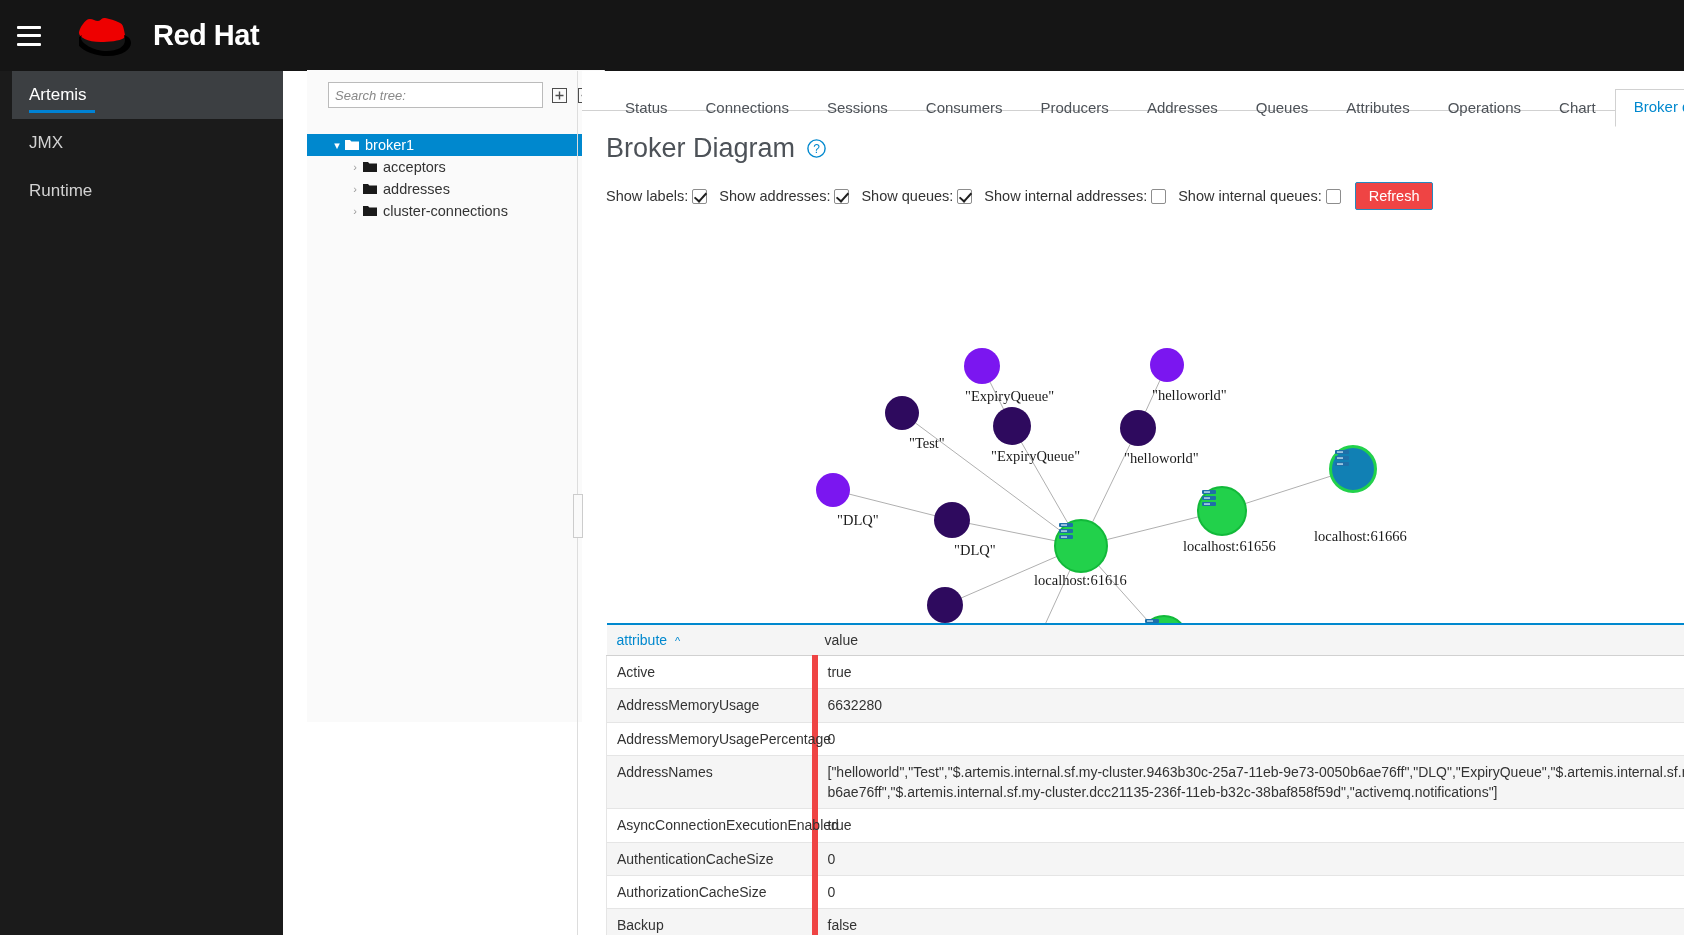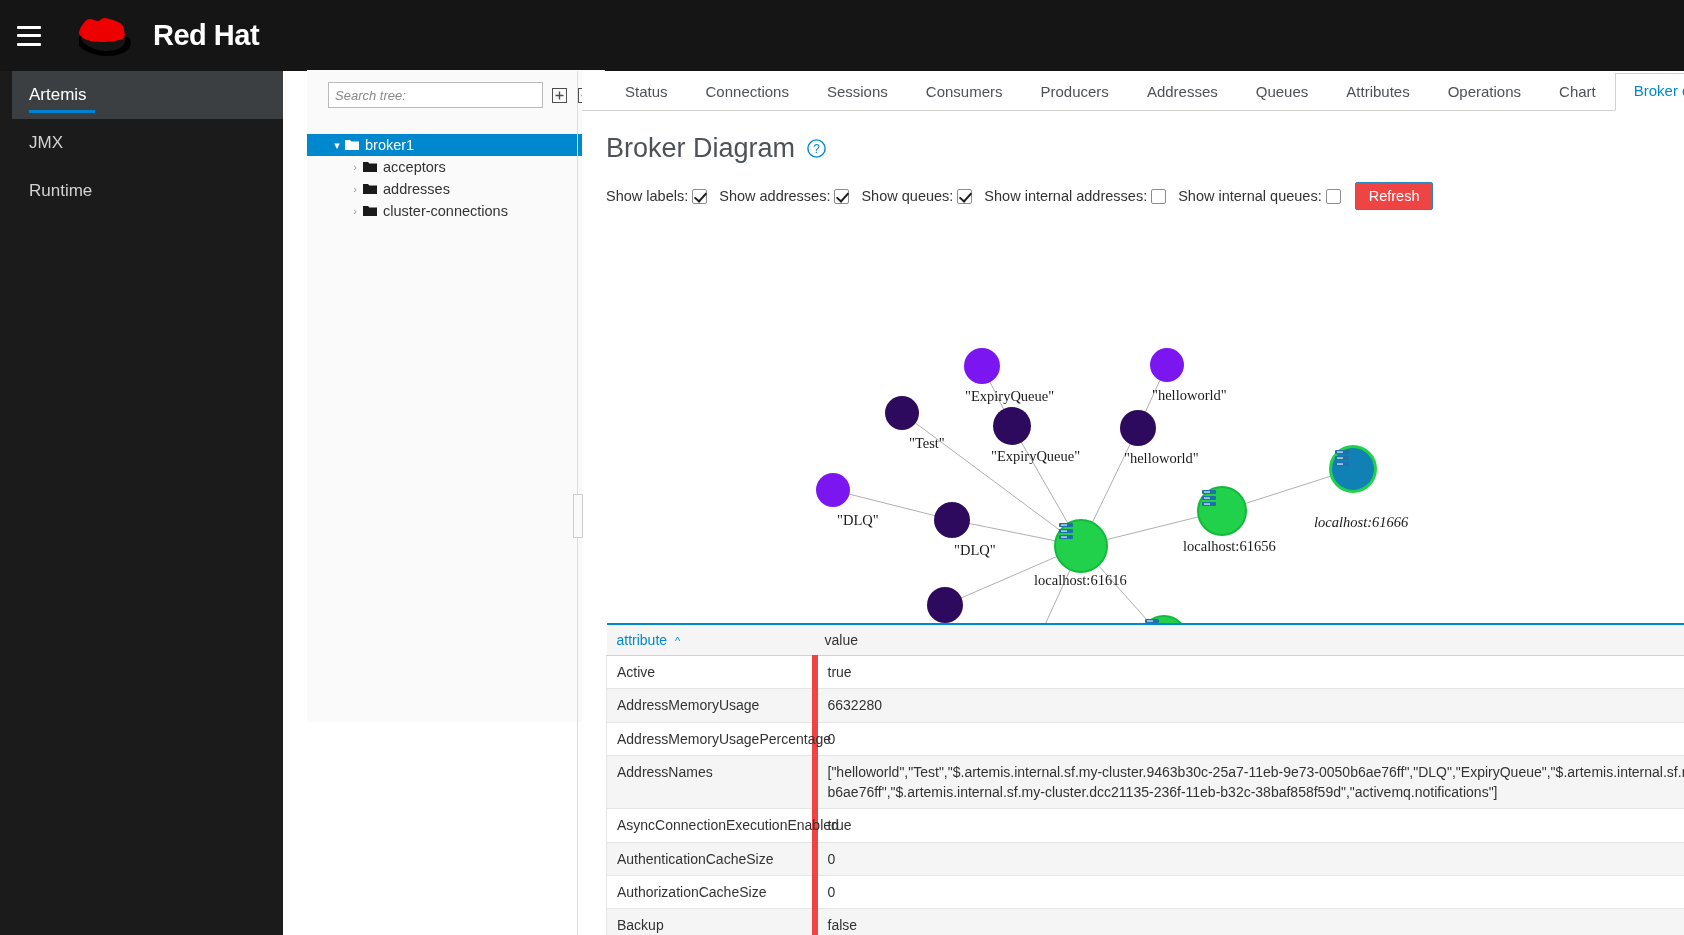--- a/index.html
+++ b/index.html
@@ -118,21 +118,21 @@
     display: flex; align-items: flex-end;
     height: 40px;
     border-bottom: 1px solid #d1d1d1;
     padding-left: 24px;
     position: relative;
   }
   .tab {
     font-size: 15px; color: #4d5258;
     padding: 8px 18px 11px 18px;
     cursor: pointer; white-space: nowrap;
-    position: relative; top: 1px;
+    position: relative; top: 17px;
     border: 1px solid transparent;
     border-bottom: none;
   }
   .tab.active {
     color: #0088ce;
     background: #ffffff;
     border: 1px solid #d1d1d1;
     border-bottom: 1px solid #ffffff;
   }
 
@@ -438,21 +438,21 @@
             <svg class="svr-icon" width="20" height="20" viewBox="0 0 20 20">
               <rect x="3" y="2" width="14" height="4" rx="1" fill="#1f6fa8"></rect>
               <rect x="5" y="3.4" width="6" height="1.3" fill="#cfe8f7"></rect>
               <rect x="3" y="8" width="14" height="4" rx="1" fill="#1f6fa8"></rect>
               <rect x="5" y="9.4" width="6" height="1.3" fill="#cfe8f7"></rect>
               <rect x="3" y="14" width="14" height="4" rx="1" fill="#1f6fa8"></rect>
               <rect x="5" y="15.4" width="6" height="1.3" fill="#cfe8f7"></rect>
             </svg>
           </span>
         </div>
-        <div class="node-label" style="left: 732px; top: 298px; font-style: italic;">localhost:61666</div>
+        <div class="node-label" style="left: 732px; top: 312px;">localhost:61666</div>
         <div class="node broker-green" style="left: 558px; top: 399px; width: 48px; height: 48px;">
           <span>
             <svg class="svr-icon" width="20" height="20" viewBox="0 0 20 20">
               <rect x="3" y="2" width="14" height="4" rx="1" fill="#1f6fa8"></rect>
               <rect x="5" y="3.4" width="6" height="1.3" fill="#cfe8f7"></rect>
               <rect x="3" y="8" width="14" height="4" rx="1" fill="#1f6fa8"></rect>
               <rect x="5" y="9.4" width="6" height="1.3" fill="#cfe8f7"></rect>
               <rect x="3" y="14" width="14" height="4" rx="1" fill="#1f6fa8"></rect>
               <rect x="5" y="15.4" width="6" height="1.3" fill="#cfe8f7"></rect>
             </svg>

